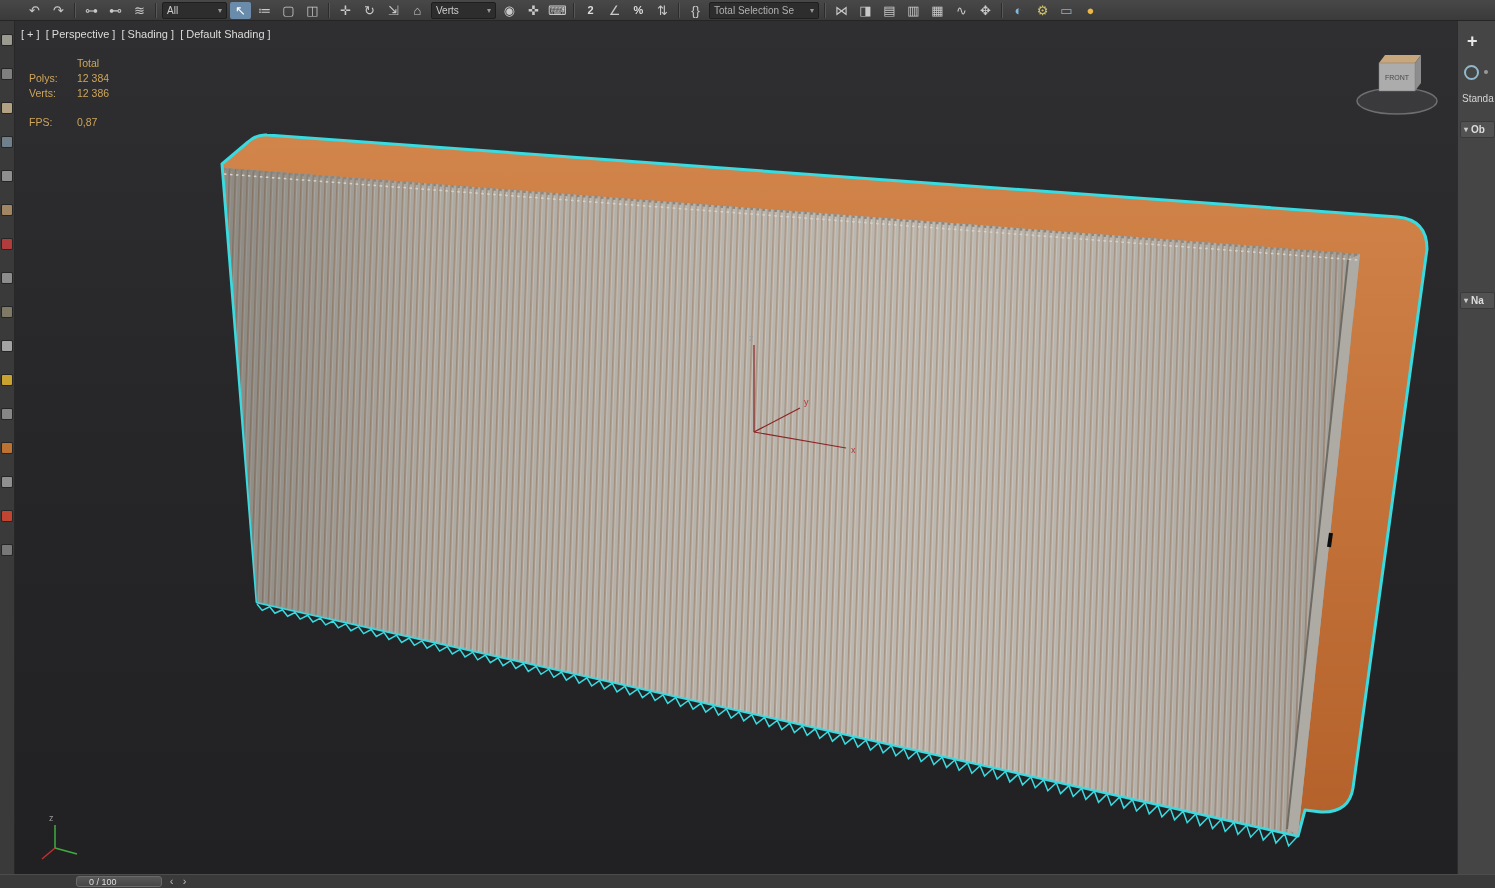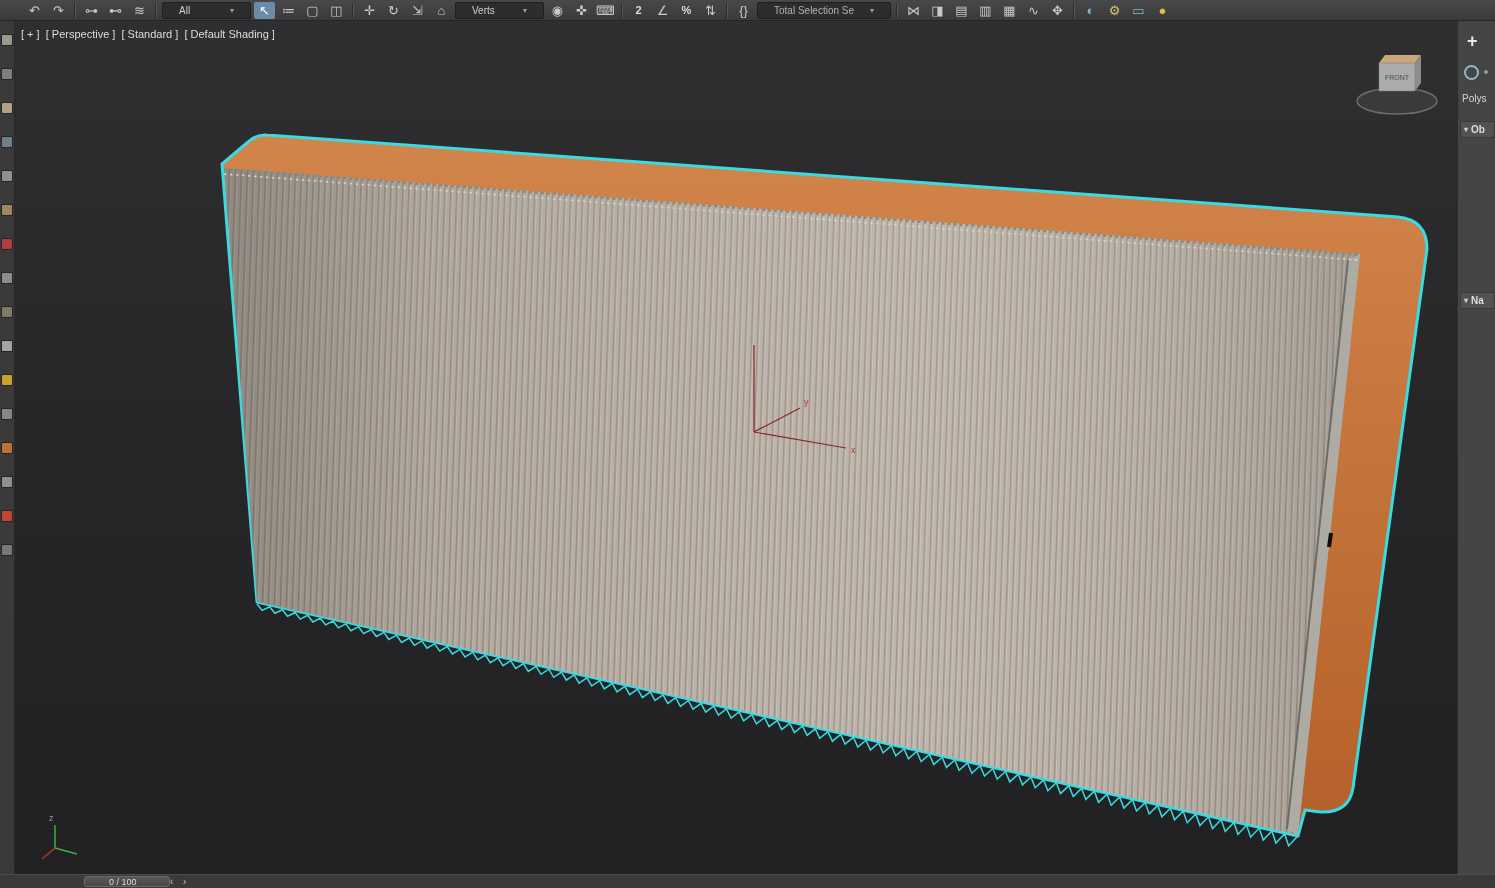--- a/index.html
+++ b/index.html
@@ -13,21 +13,21 @@
     position:absolute;left:0;top:0;width:100%;height:21px;box-sizing:border-box;
     background:linear-gradient(#484848,#3a3a3a);border-bottom:1px solid #252525;
     display:flex;align-items:center;gap:3px;padding-left:24px;overflow:hidden;
   }
   .tb-icon{flex:0 0 auto;width:21px;height:17px;line-height:17px;text-align:center;
     font-size:13px;color:#c9c9c9;border-radius:2px;cursor:default}
   .tb-icon.txt{font-size:11px;font-weight:bold;color:#ddd}
   .tb-icon.active{background:#6a8caa;color:#fff}
   .tb-sep{flex:0 0 1px;height:15px;background:#2c2c2c;border-right:1px solid #575757;margin:0 2px}
   .tb-dd{flex:0 0 auto;display:flex;align-items:center;justify-content:space-between;
-    height:15px;min-width:55px;padding:0 16px;background:#2d2d2d;border:1px solid #1e1e1e;
+    height:15px;min-width:55px;padding:0 4px;background:#2d2d2d;border:1px solid #1e1e1e;
     border-radius:2px;color:#cfcfcf;font-size:10px;white-space:nowrap}
   .tb-field{min-width:100px;color:#b0b0b0}
   .dd-arrow{font-size:8px;color:#999;margin-left:4px}
   
   #left-toolbar{
     position:absolute;left:0;top:21px;bottom:14px;width:15px;box-sizing:border-box;
     background:#3a3a3a;border-right:1px solid #282828;
     display:flex;flex-direction:column;align-items:center;padding-top:14px;gap:24px;
   }
   .ls-icon{width:10px;height:10px;border-radius:1px;flex:0 0 auto;
@@ -50,23 +50,23 @@
   .cp-category{position:absolute;top:72px;left:4px;font-size:10px;white-space:nowrap;color:#d5d5d5}
   .cp-rollout{position:absolute;left:2px;right:0;height:15px;background:#525252;
     border:1px solid #3a3a3a;border-radius:2px;font-size:10px;font-weight:bold;
     display:flex;align-items:center;gap:3px;padding-left:3px;white-space:nowrap;overflow:hidden}
   .cp-arrow{font-size:8px;color:#ccc}
   #rollout-object{top:100px}
   #rollout-name{top:271px}
   
   #timeline{position:absolute;left:0;bottom:0;width:100%;height:14px;
     background:#3a3a3a;border-top:1px solid #4c4c4c;box-sizing:border-box}
-  #time-slider{position:absolute;left:84px;top:1px;width:86px;height:11px;box-sizing:border-box;
+  #time-slider{position:absolute;left:76px;top:1px;width:86px;height:11px;box-sizing:border-box;
     background:linear-gradient(#585858,#474747);border:1px solid #6a6a6a;border-radius:3px;
-    color:#ddd;font-size:9px;line-height:9px;padding:1px 0 0 24px}
+    color:#ddd;font-size:9px;line-height:9px;padding:1px 0 0 12px}
   .tl-btn{position:absolute;top:0;width:11px;height:13px;color:#bbb;font-size:11px;
     line-height:13px;text-align:center;cursor:default}
   #tl-prev{left:166px}
   #tl-next{left:179px}
 </style>
 </head>
 <body>
 
 <div id="app">
 
@@ -204,31 +204,42 @@
         <polygon points="1364,42 1400,42 1406,34 1370,34" fill="#c7a77b"></polygon>
         <polygon points="1400,42 1406,34 1406,62 1400,70" fill="#8d8d8d"></polygon>
         <rect x="1364" y="42" width="36" height="28" fill="#acacac" stroke="#7e7e7e" stroke-width="0.5"></rect>
         <text x="1382" y="59" font-size="7" fill="#4a4a4a" text-anchor="middle">FRONT</text>
       </g>
     </svg>
 
     <div id="viewport-label">
       <span>[ + ]</span>
       <span>[ Perspective ]</span>
-      <span>[ Standard ]</span>
+      <span>[ Shading ]</span>
       <span>[ Default Shading ]</span>
     </div>
 
+    <div id="stats">
+      <span></span>
+      <span>Total</span>
+      <span>Polys:</span>
+      <span>12 384</span>
+      <span>Verts:</span>
+      <span>12 386</span>
+      <span class="stat-spacer"></span>
+      <span>FPS:</span>
+      <span>0,87</span>
+    </div>
   </div>
 
   <div id="command-panel">
     <div class="cp-plus">+</div>
     <span class="cp-circle"></span>
     <span class="cp-dot"></span>
-    <div class="cp-category">Polys</div>
+    <div class="cp-category">Standa</div>
     <div class="cp-rollout" id="rollout-object">
       <span class="cp-arrow">▾</span>
       <span>Ob</span>
     </div>
     <div class="cp-rollout" id="rollout-name">
       <span class="cp-arrow">▾</span>
       <span>Na</span>
     </div>
   </div>
 

